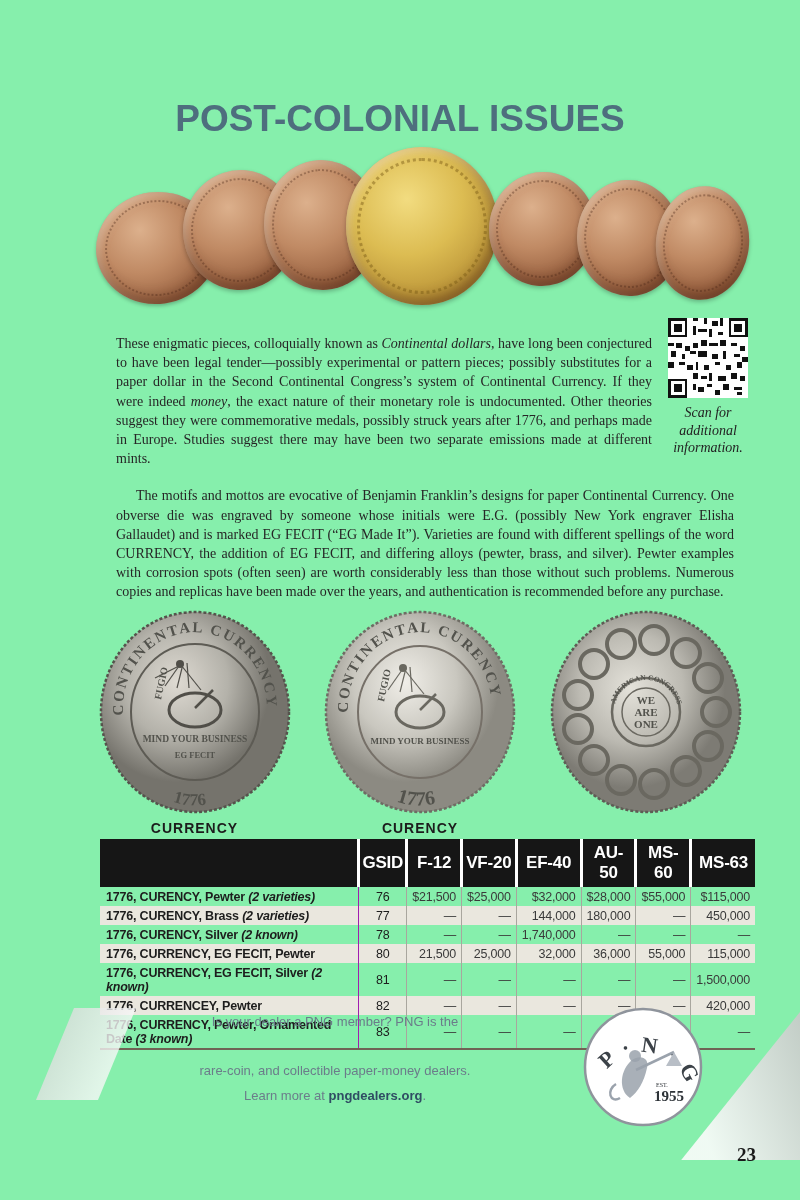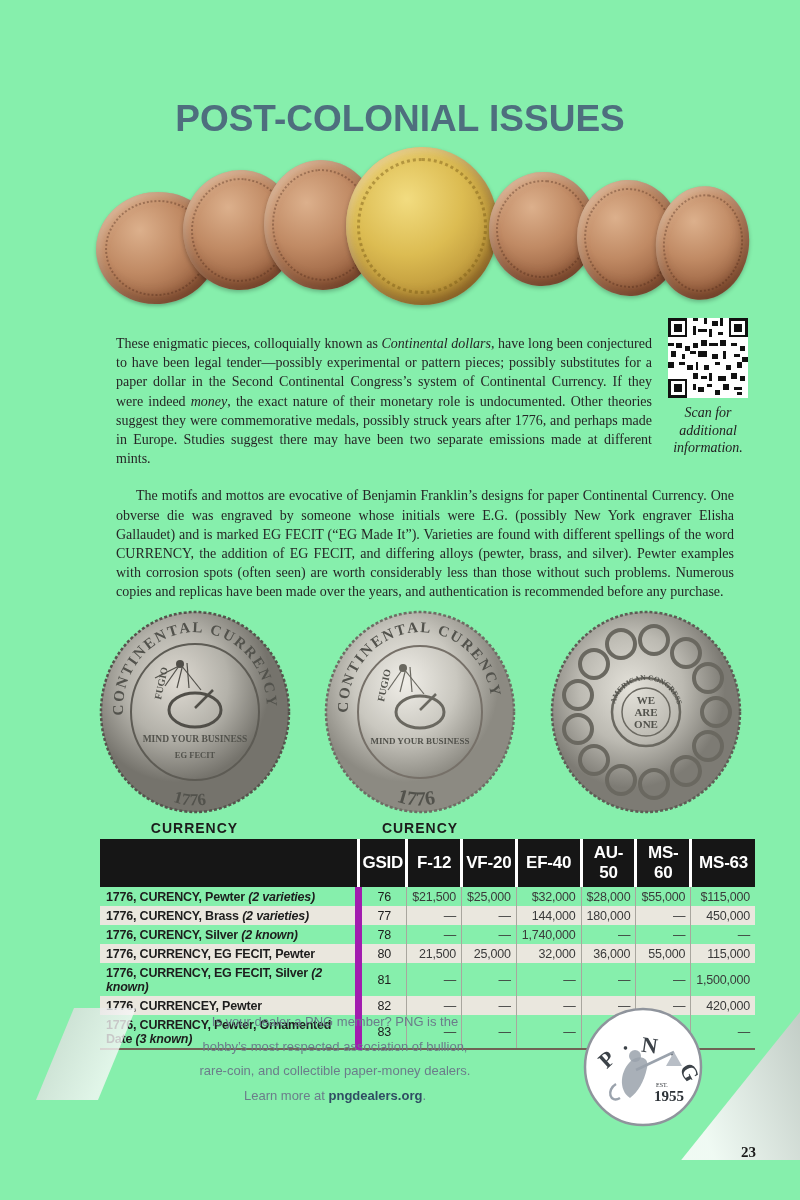--- a/index.html
+++ b/index.html
@@ -45,42 +45,42 @@
 
   
   .price-table{position:absolute;left:100px;top:839px;width:655px;border-collapse:collapse;
                font-family:"Liberation Sans", sans-serif;font-size:12.5px;letter-spacing:-.2px;}
   .price-table th{background:#161616;color:#fff;font-weight:bold;font-size:17px;
                   padding:4px 2px;text-align:center;border-left:3px solid #fff;}
   .price-table th.lblhead{border-left:none;}
   .price-table td{padding:2.5px 5px;color:#1d1d1d;}
   .price-table td.lbl{font-weight:bold;text-align:left;padding-left:6px;}
   .price-table td.lbl i{font-weight:bold;}
-  .price-table td.gsid{text-align:center;border-left:7px solid #a21caf;}
+  .price-table td.gsid{text-align:center;border-left:1px solid #a21caf;}
   .price-table td.val{text-align:right;border-left:1px solid #a9a69e;color:#3a3a3a;}
   .price-table tbody tr:nth-child(even){background:#eae7de;}
   .price-table tbody tr:last-child td{border-bottom:2px solid #6f6354;}
 
   
   .ad-band{position:absolute;left:0;top:992px;width:800px;height:160px;}
   .ad-deco{position:absolute;}
   .deco-left{left:36px;top:16px;width:100px;height:92px;
              background:linear-gradient(115deg,#d2d2d2 0%,#f7f7f7 70%);
              clip-path:polygon(38% 0,100% 0,62% 100%,0 100%);opacity:.8;}
   .deco-right{left:668px;top:20px;width:132px;height:148px;
               background:linear-gradient(250deg,#c9c9c9 0%,#fbfbfb 75%);
               clip-path:polygon(100% 0,100% 100%,10% 100%);opacity:.9;}
   .ad-text{position:absolute;left:100px;top:18px;width:470px;text-align:center;
            font-family:"Liberation Sans", sans-serif;font-size:13px;line-height:24.5px;
            color:#6b7c8a;font-weight:400;}
   .ad-link{font-weight:bold;color:#2f4d63;}
   .png-logo{position:absolute;left:578px;top:10px;}
 
   .page-num{position:absolute;right:44px;top:1144px;font-family:"Liberation Serif", serif;
-            font-weight:bold;font-size:15px;color:#1a1a1a;}
+            font-weight:bold;font-size:19px;color:#1a1a1a;}
 
   .coin-legend{font-family:"Liberation Serif", serif;fill:#52524c;font-weight:bold;}
 </style>
 </head>
 <body>
 
 <div class="page">
 
   <div class="title">POST-COLONIAL ISSUES</div>
 
@@ -362,21 +362,21 @@
         <td class="val">—</td>
       </tr>
     </tbody>
   </table>
 
   <div class="ad-band">
     <div class="ad-deco deco-left"></div>
     <div class="ad-deco deco-right"></div>
     <div class="ad-text">
       <span>Is your dealer a PNG member? PNG is the</span><br>
-      <span>hobby’s most respected association of bullion,</span><br>
+      <br>
       <span>rare-coin, and collectible paper-money dealers.</span><br>
       <span>Learn more at </span><span class="ad-link">pngdealers.org</span><span>.</span>
     </div>
     <svg class="png-logo" width="130" height="130" viewBox="0 0 130 130">
       <circle cx="65" cy="65" r="58" fill="#ffffff" stroke="#8f949c" stroke-width="2.5"></circle>
       <defs>
           <path id="pngarc" d="M 22,80 A 46,46 0 0 1 108,80"></path>
         </defs>
       <text font-family="Liberation Serif, serif" font-weight="bold" font-size="22" fill="#3c4248" letter-spacing="2">
         <textPath href="#pngarc" startOffset="13%">P · N · G</textPath>

